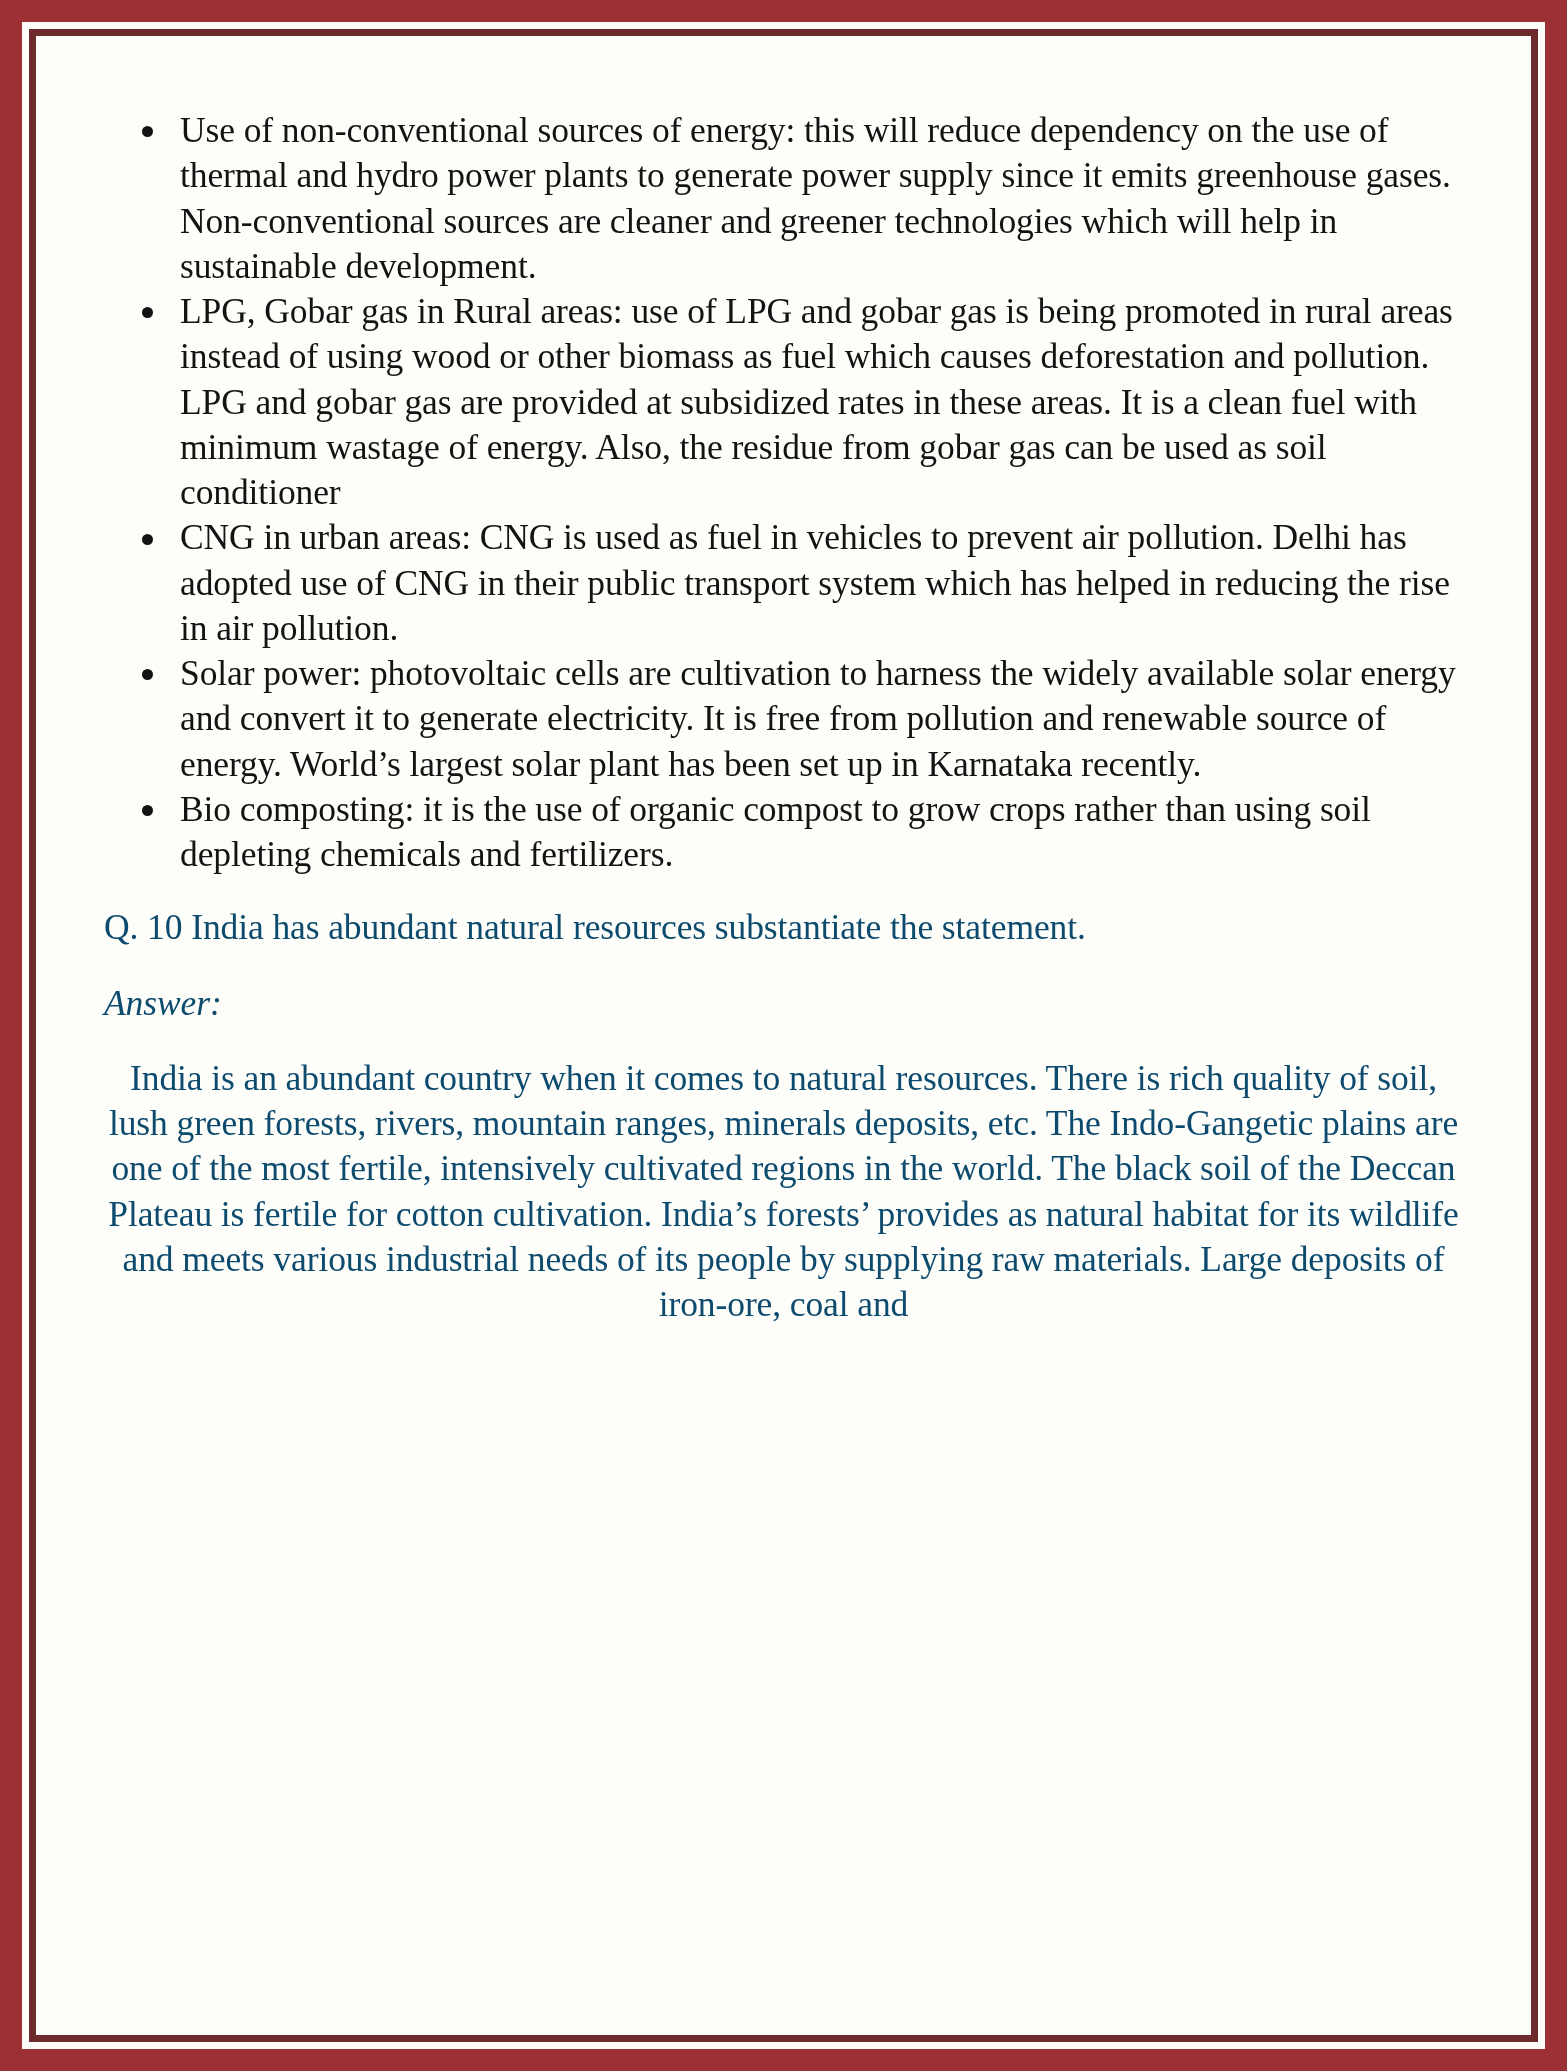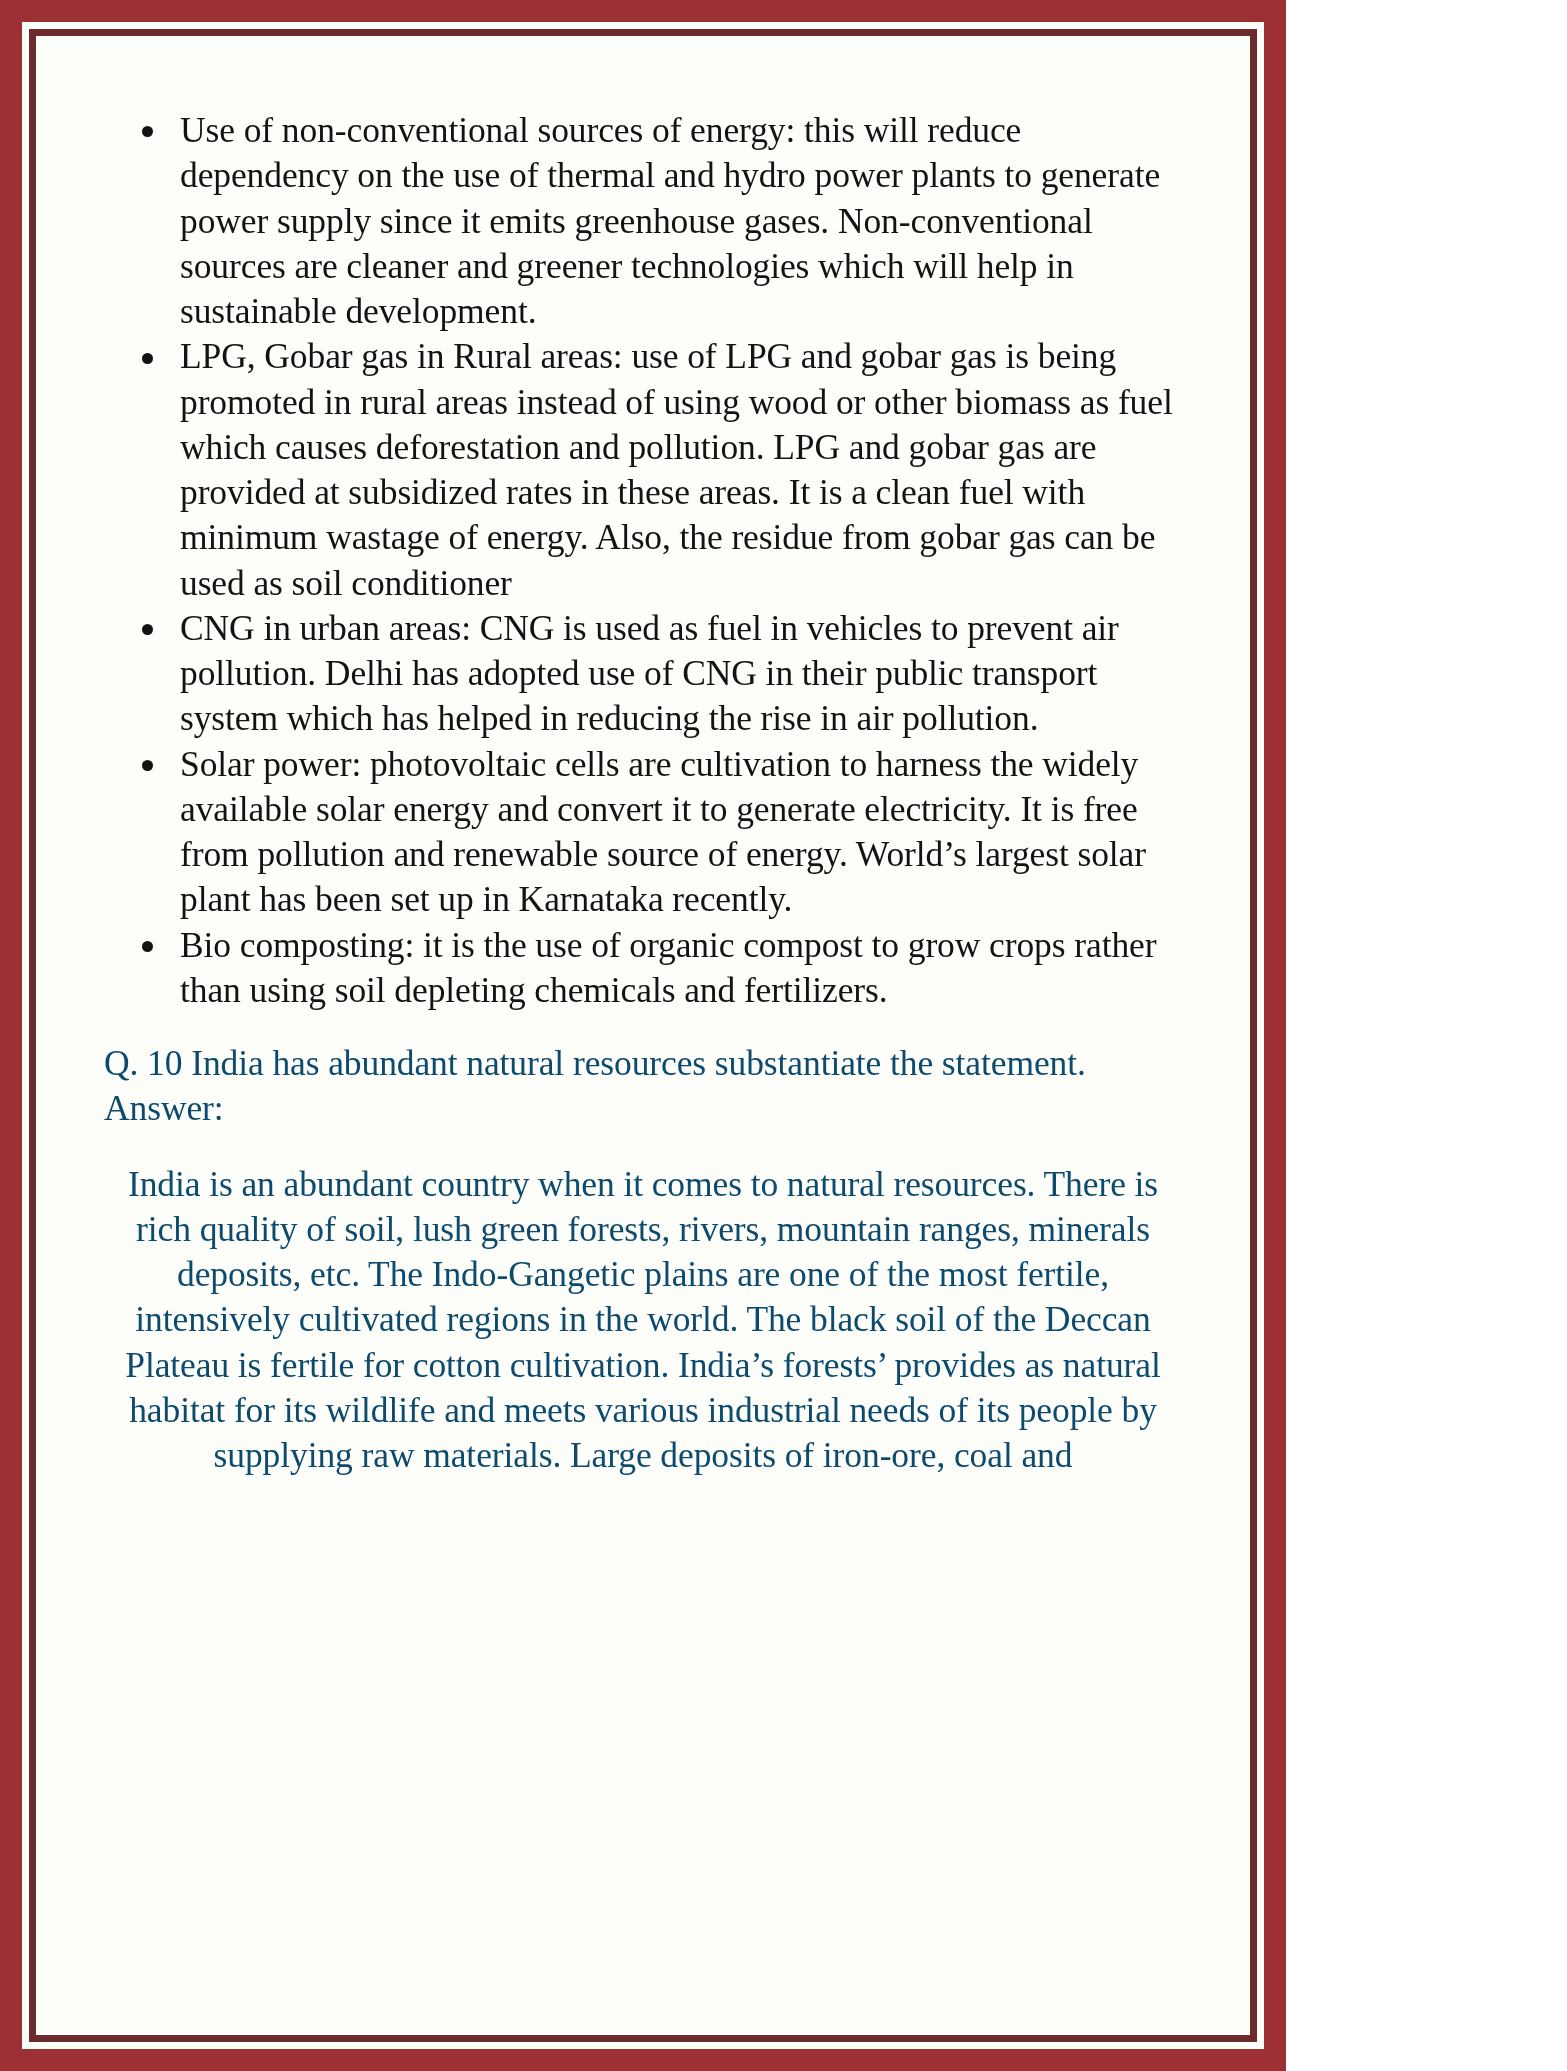--- a/index.html
+++ b/index.html
@@ -5,21 +5,21 @@
   html, body {
     margin: 0;
     padding: 0;
     background: #ffffff;
   }
   body {
     font-family: "Liberation Serif", "DejaVu Serif", serif;
   }
   .page {
     position: relative;
-    width: 1286px;
+    width: 1567px;
     height: 2071px;
     box-sizing: border-box;
     background: #fdfdfa;
     overflow: hidden;
   }
   
   .border-outer {
     position: absolute;
     inset: 0;
     box-sizing: border-box;
@@ -100,20 +100,22 @@
     line-height: 1.275;
     color: #0c4a6e;
     margin: 0;
     text-align: left;
     letter-spacing: -0.1px;
   }
   .q-line {
     margin-top: 28px;
   }
   .answer-line {
+    margin-top: 30px;
+    font-style: italic;
   }
   .answer-body {
     margin-top: 30px;
     text-align: center;
   }
 </style>
 </head>
 <body>
 
 <div class="page">

